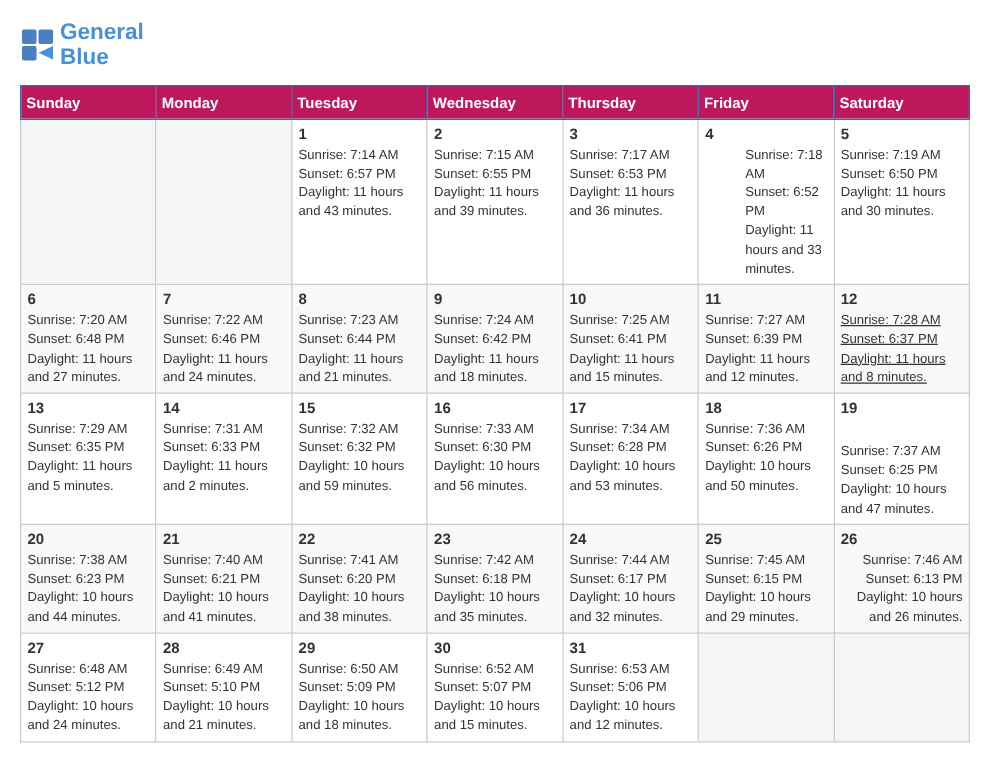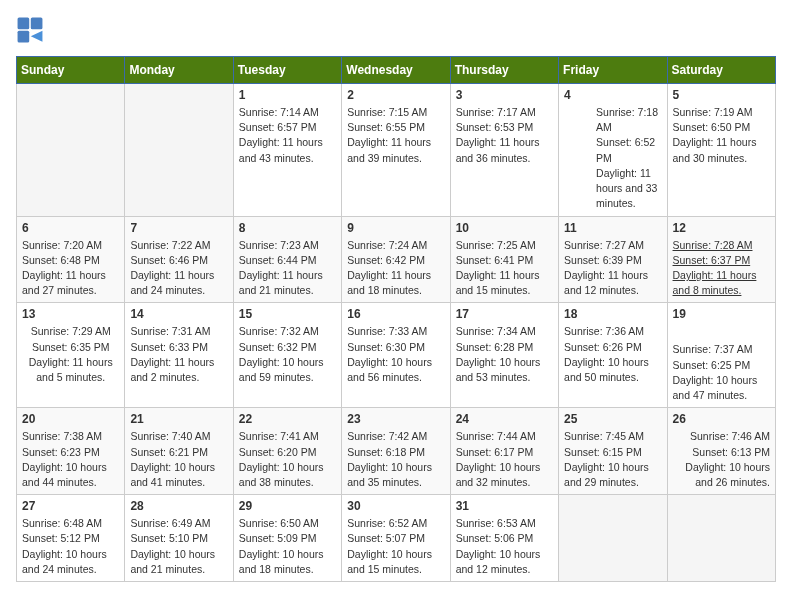--- a/index.html
+++ b/index.html
@@ -45,21 +45,21 @@
     .subtitle {
       font-size: 14px;
       color: #555;
     }
     table {
       width: 100%;
       border-collapse: collapse;
       font-size: 11px;
     }
     thead th {
-      background-color: #4d7c0f;
+      background-color: #be185d;
       color: #fff;
       padding: 6px 4px;
       text-align: left;
       font-size: 12px;
       font-weight: bold;
       border: 1px solid #3a6aaa;
     }
     tbody td {
       border: 1px solid #ccc;
       vertical-align: top;
@@ -91,20 +91,24 @@
 <body>
 
 <div class="header">
   <div class="logo">
     <svg class="logo-icon" viewBox="0 0 36 36">
       <rect x="2" y="2" width="15" height="15" rx="2" fill="#4a7fc1"></rect>
       <rect x="19" y="2" width="15" height="15" rx="2" fill="#4a7fc1"></rect>
       <rect x="2" y="19" width="15" height="15" rx="2" fill="#4a7fc1"></rect>
       <polygon points="19,26 34,19 34,33" fill="#4a90d9"></polygon>
     </svg>
+    <div style="line-height:1.15">
+      <div class="logo-text"><span>General</span></div>
+      <div class="logo-text"><span style="color:#4a90d9">Blue</span></div>
+    </div>
   </div>
   <div class="title-block">
     <div class="month-title"></div>
     <div class="subtitle"></div>
   </div>
 </div>
 
 <table>
   <thead>
     <tr>
@@ -192,21 +196,21 @@
         <td>
           <span class="day-num">12</span>
           <div class="day-info" style="white-space: pre-line; text-decoration: underline;">Sunrise: 7:28 AM
 Sunset: 6:37 PM
 Daylight: 11 hours and 8 minutes.</div>
         </td>
       </tr>
       <tr>
         <td>
           <span class="day-num">13</span>
-          <div class="day-info" style="white-space: pre-line; text-align: center;">Sunrise: 7:29 AM
+          <div class="day-info" style="white-space: pre-line;">Sunrise: 7:29 AM
 Sunset: 6:35 PM
 Daylight: 11 hours and 5 minutes.</div>
         </td>
         <td>
           <span class="day-num">14</span>
           <div class="day-info" style="white-space: pre-line;">Sunrise: 7:31 AM
 Sunset: 6:33 PM
 Daylight: 11 hours and 2 minutes.</div>
         </td>
         <td>

